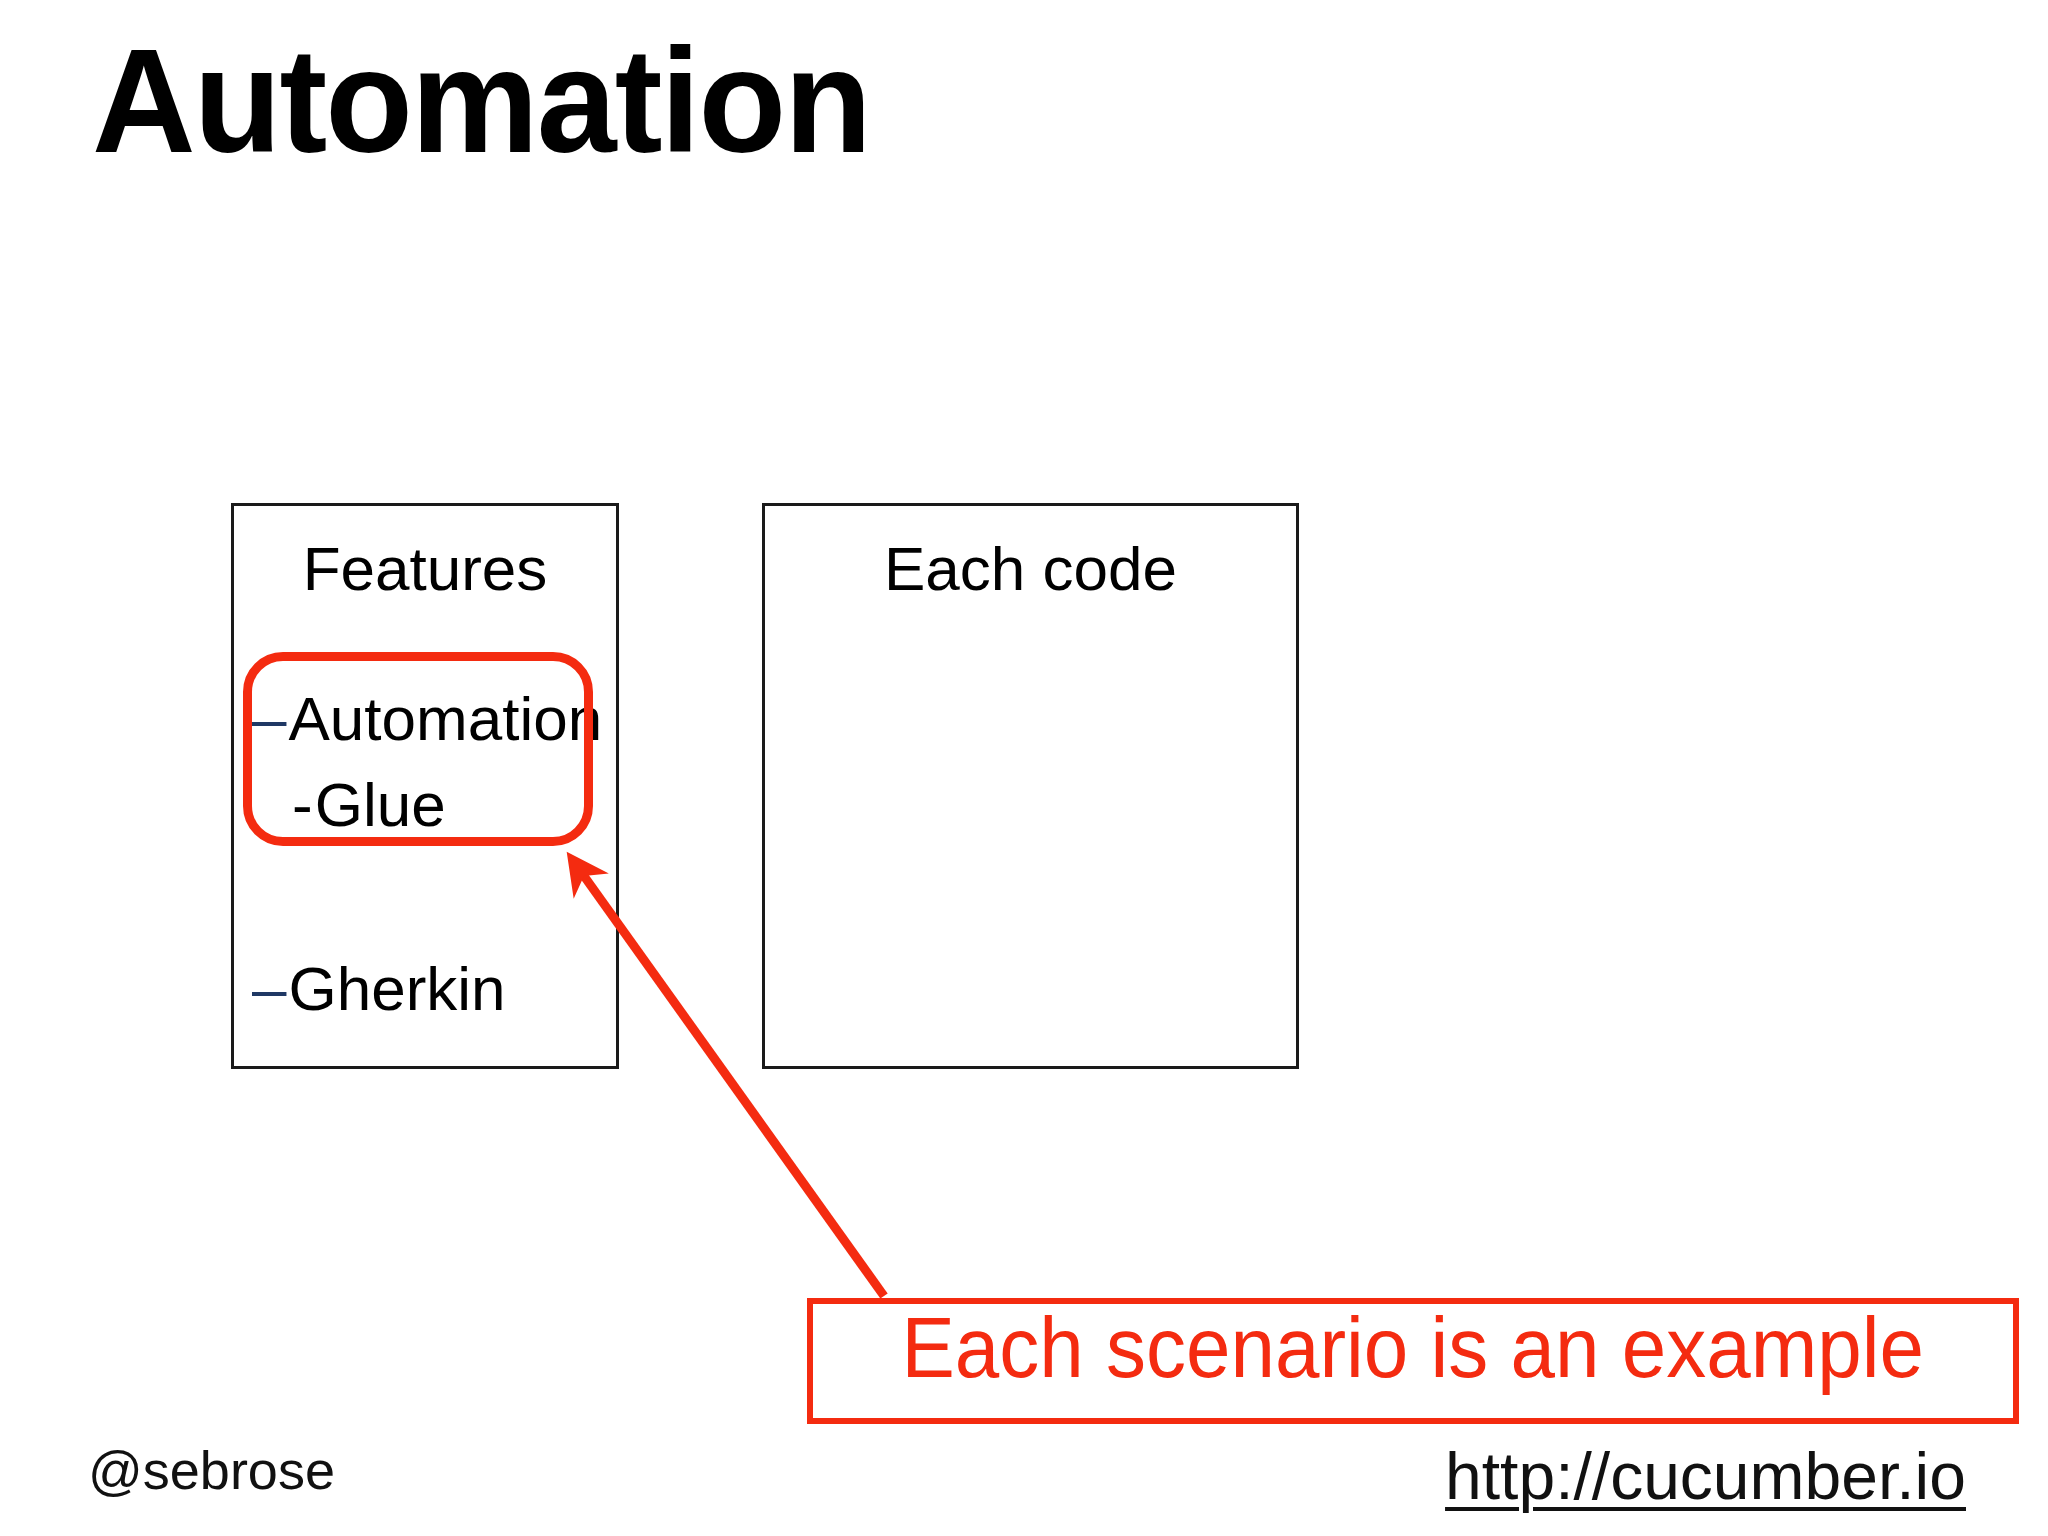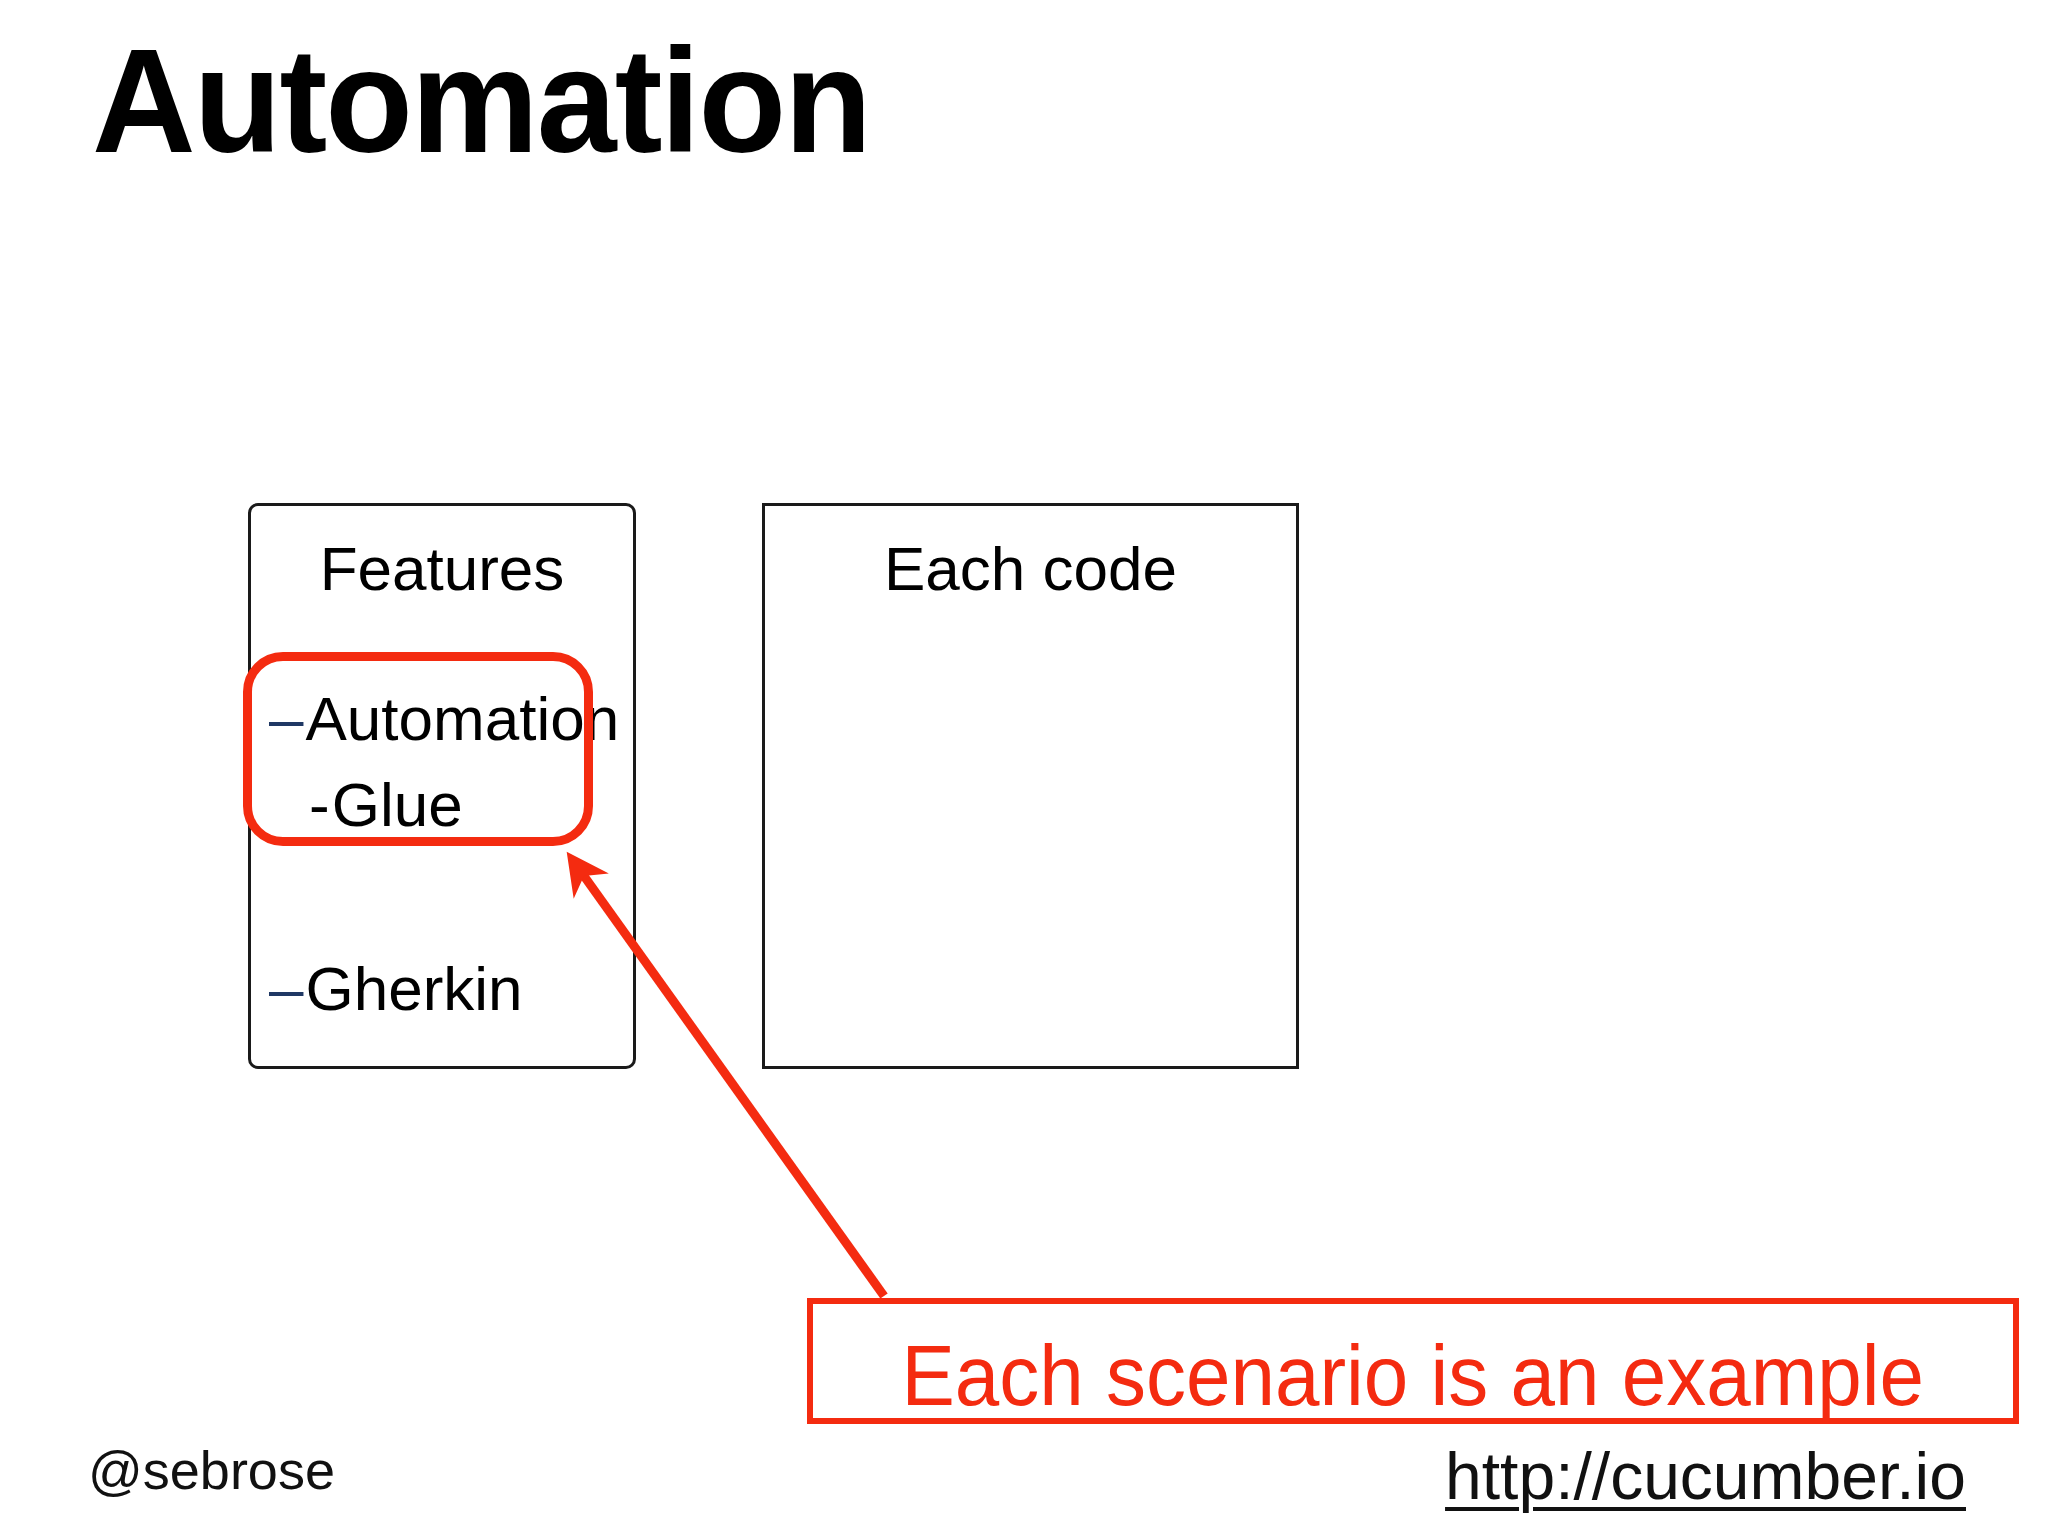--- a/index.html
+++ b/index.html
@@ -36,25 +36,24 @@
   }
 
   
   .plain-box {
     position: absolute;
     border: 3px solid #1a1a1a;
     background: #ffffff;
     box-sizing: border-box;
   }
   #features-box {
-    left: 248px;
+    left: 231px;
     top: 503px;
     width: 388px;
     height: 566px;
-    border-radius: 10px;
   }
   #glue-box {
     left: 762px;
     top: 503px;
     width: 537px;
     height: 566px;
   }
   .box-title {
     position: absolute;
     left: 0;
@@ -129,21 +128,21 @@
   #callout-box {
     position: absolute;
     left: 807px;
     top: 1298px;
     width: 1212px;
     height: 126px;
     border: 6px solid #F42B10;
     box-sizing: border-box;
     background: #ffffff;
     display: flex;
-    align-items: flex-end;
+    align-items: flex-start;
     justify-content: center;
   }
   #callout-text {
     font-family: "Liberation Sans Narrow", "Liberation Sans", sans-serif;
     font-size: 86px;
     font-weight: 400;
     color: #F42B10;
     line-height: 1;
     white-space: nowrap;
     transform: scaleX(0.93);

